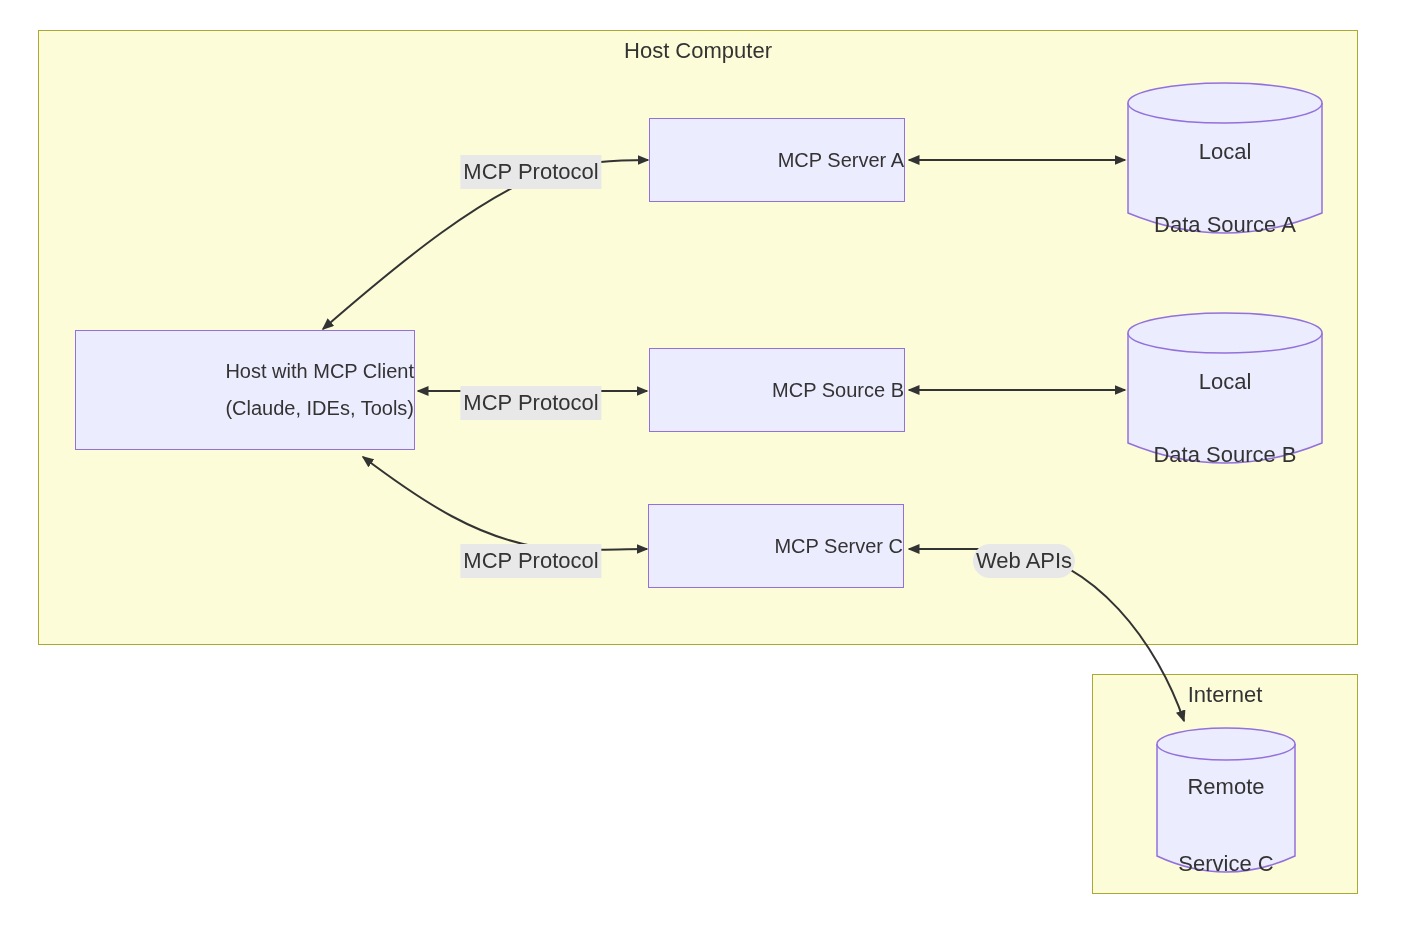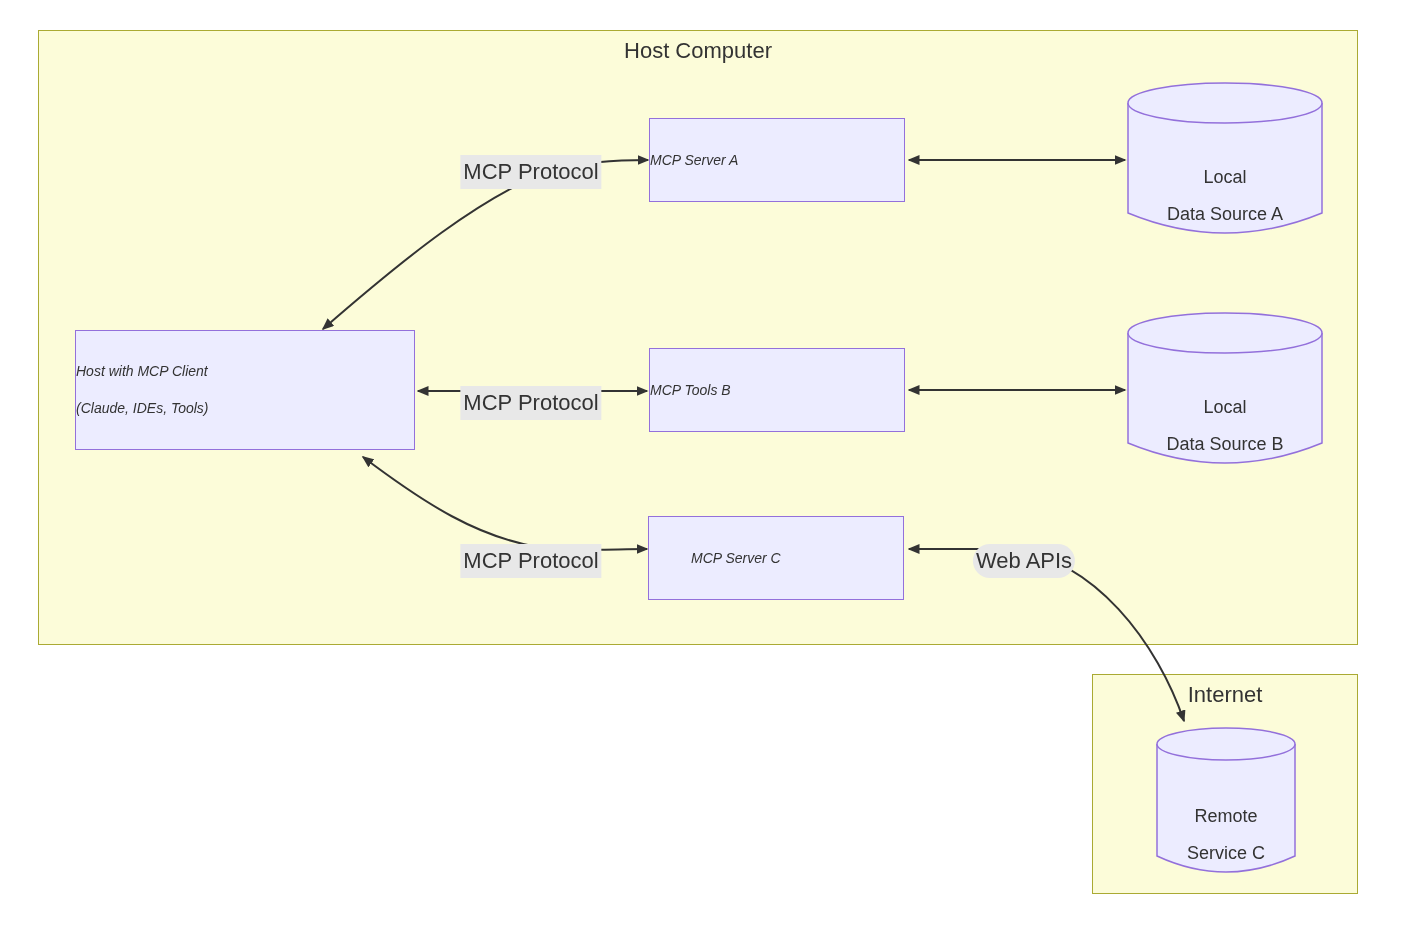--- a/index.html
+++ b/index.html
@@ -54,54 +54,53 @@
     stroke-width: 2;
   }
   .arrowhead { fill: var(--edge); }
   .node {
     position: absolute;
     background: var(--node-fill);
     border: 1.5px solid var(--node-border);
     box-sizing: border-box;
     display: flex;
     flex-direction: column;
-    align-items: flex-start;
+    align-items: flex-end;
     justify-content: center;
-    font-size: 14px;
+    font-size: 20px;
     line-height: 37px;
     text-align: center;
     color: var(--text);
-    font-style: italic;
   }
   .cyl-node {
     position: absolute;
   }
   .cyl-node svg {
     position: absolute;
     top: -1px;
     left: -1px;
     display: block;
   }
   .cyl-body, .cyl-top {
     fill: var(--node-fill);
     stroke: var(--node-border);
     stroke-width: 1.5;
   }
   .cyl-label {
     position: absolute;
     left: 0;
-    top: 0;
+    top: 10px;
     width: 100%;
     height: 100%;
     box-sizing: border-box;
     display: flex;
     flex-direction: column;
     align-items: center;
-    justify-content: flex-end;
-    font-size: 18px;
+    justify-content: space-between;
+    font-size: 22px;
     line-height: 37px;
     text-align: center;
     color: var(--text);
   }
   .cyl-label.big { padding-top: 40px; }
   .cyl-label.small { padding-top: 30px; }
   .edge-label {
     position: absolute;
     transform: translate(-50%, -50%);
     background: var(--edge-label-bg);
@@ -143,24 +142,24 @@
   <div class="node" style="left:75px; top:330px; width:340px; height:120px;">
     <span>Host with MCP Client</span>
     <span>(Claude, IDEs, Tools)</span>
   </div>
 
   <div class="node" style="left:649px; top:118px; width:256px; height:84px;">
     <span>MCP Server A</span>
   </div>
 
   <div class="node" style="left:649px; top:348px; width:256px; height:84px;">
-    <span>MCP Tools B</span>
+    <span>MCP Source B</span>
   </div>
 
-  <div class="node" style="left:648px; top:516px; width:256px; height:84px;padding-left:42px;">
+  <div class="node" style="left:648px; top:504px; width:256px; height:84px;padding-left:42px;">
     <span>MCP Server C</span>
   </div>
 
   <div class="cyl-node" style="left:1128px; top:83px; width:194px; height:150px;">
     <svg width="196" height="154" viewBox="0 0 196 154">
       <path class="cyl-body" d="M1,21 L1,131 Q98,171 195,131 L195,21"></path>
       <ellipse class="cyl-top" cx="98" cy="21" rx="97" ry="20"></ellipse>
     </svg>
     <div class="cyl-label big">
       <span>Local</span>

